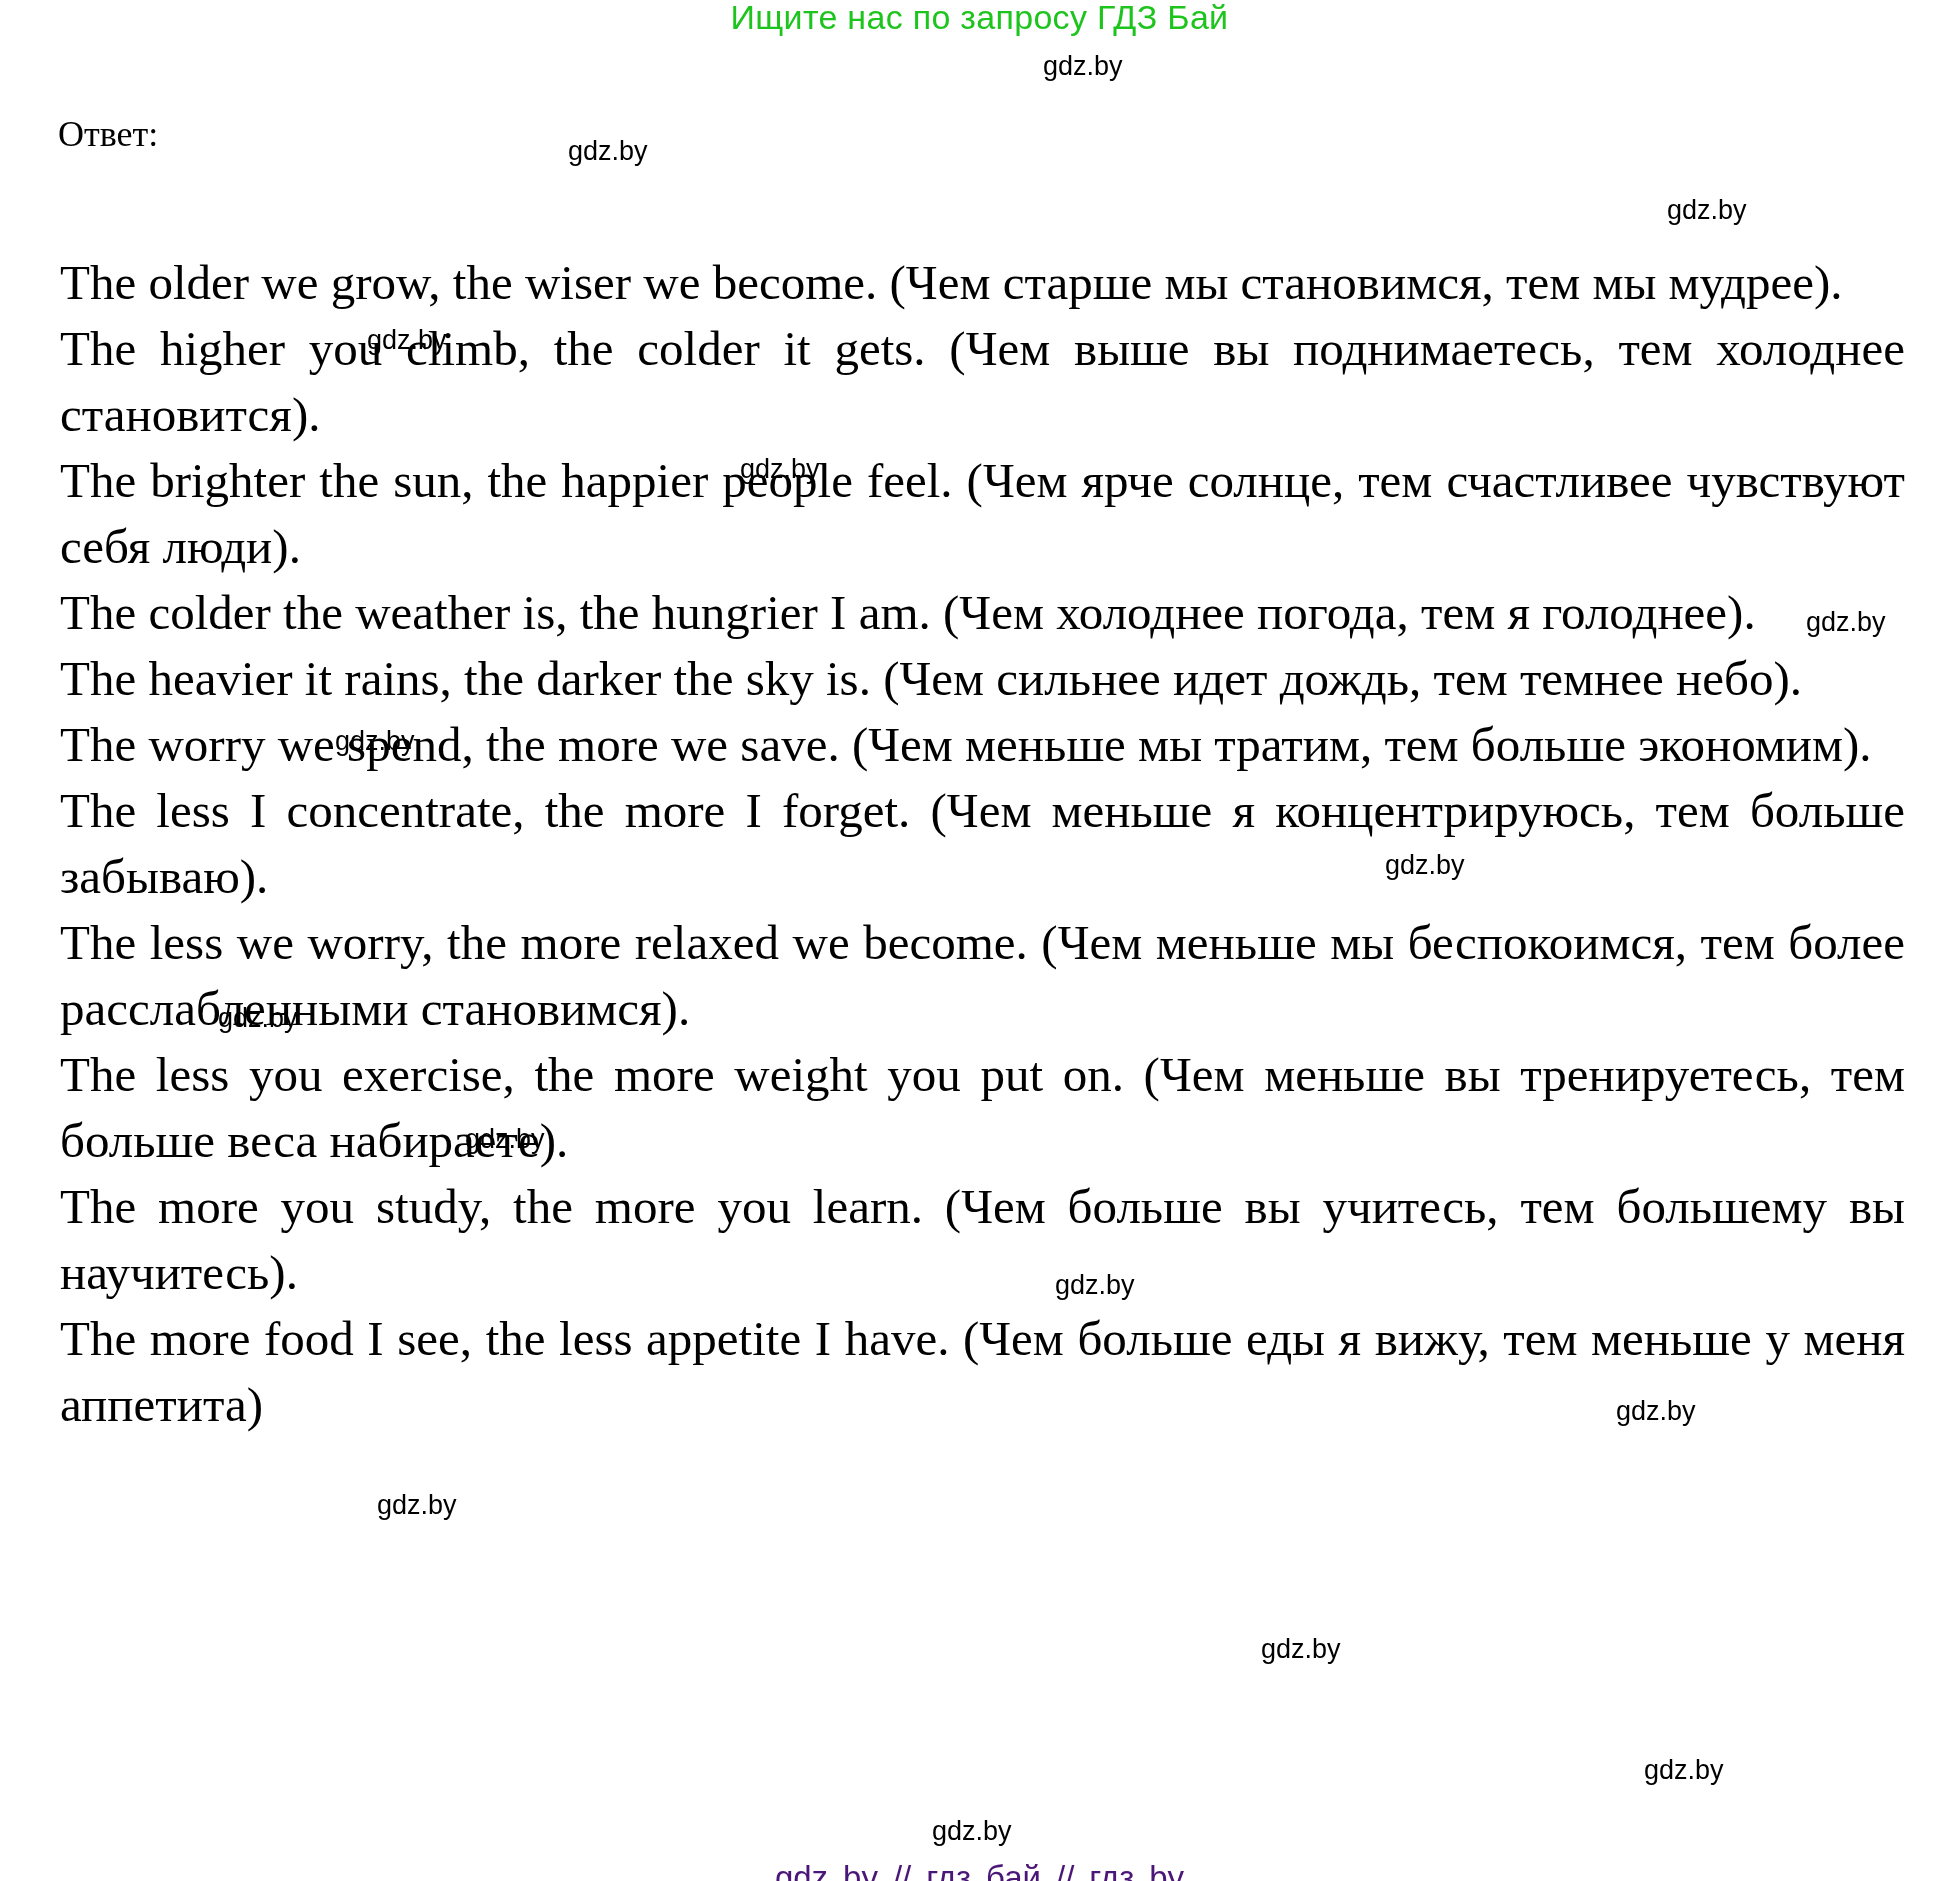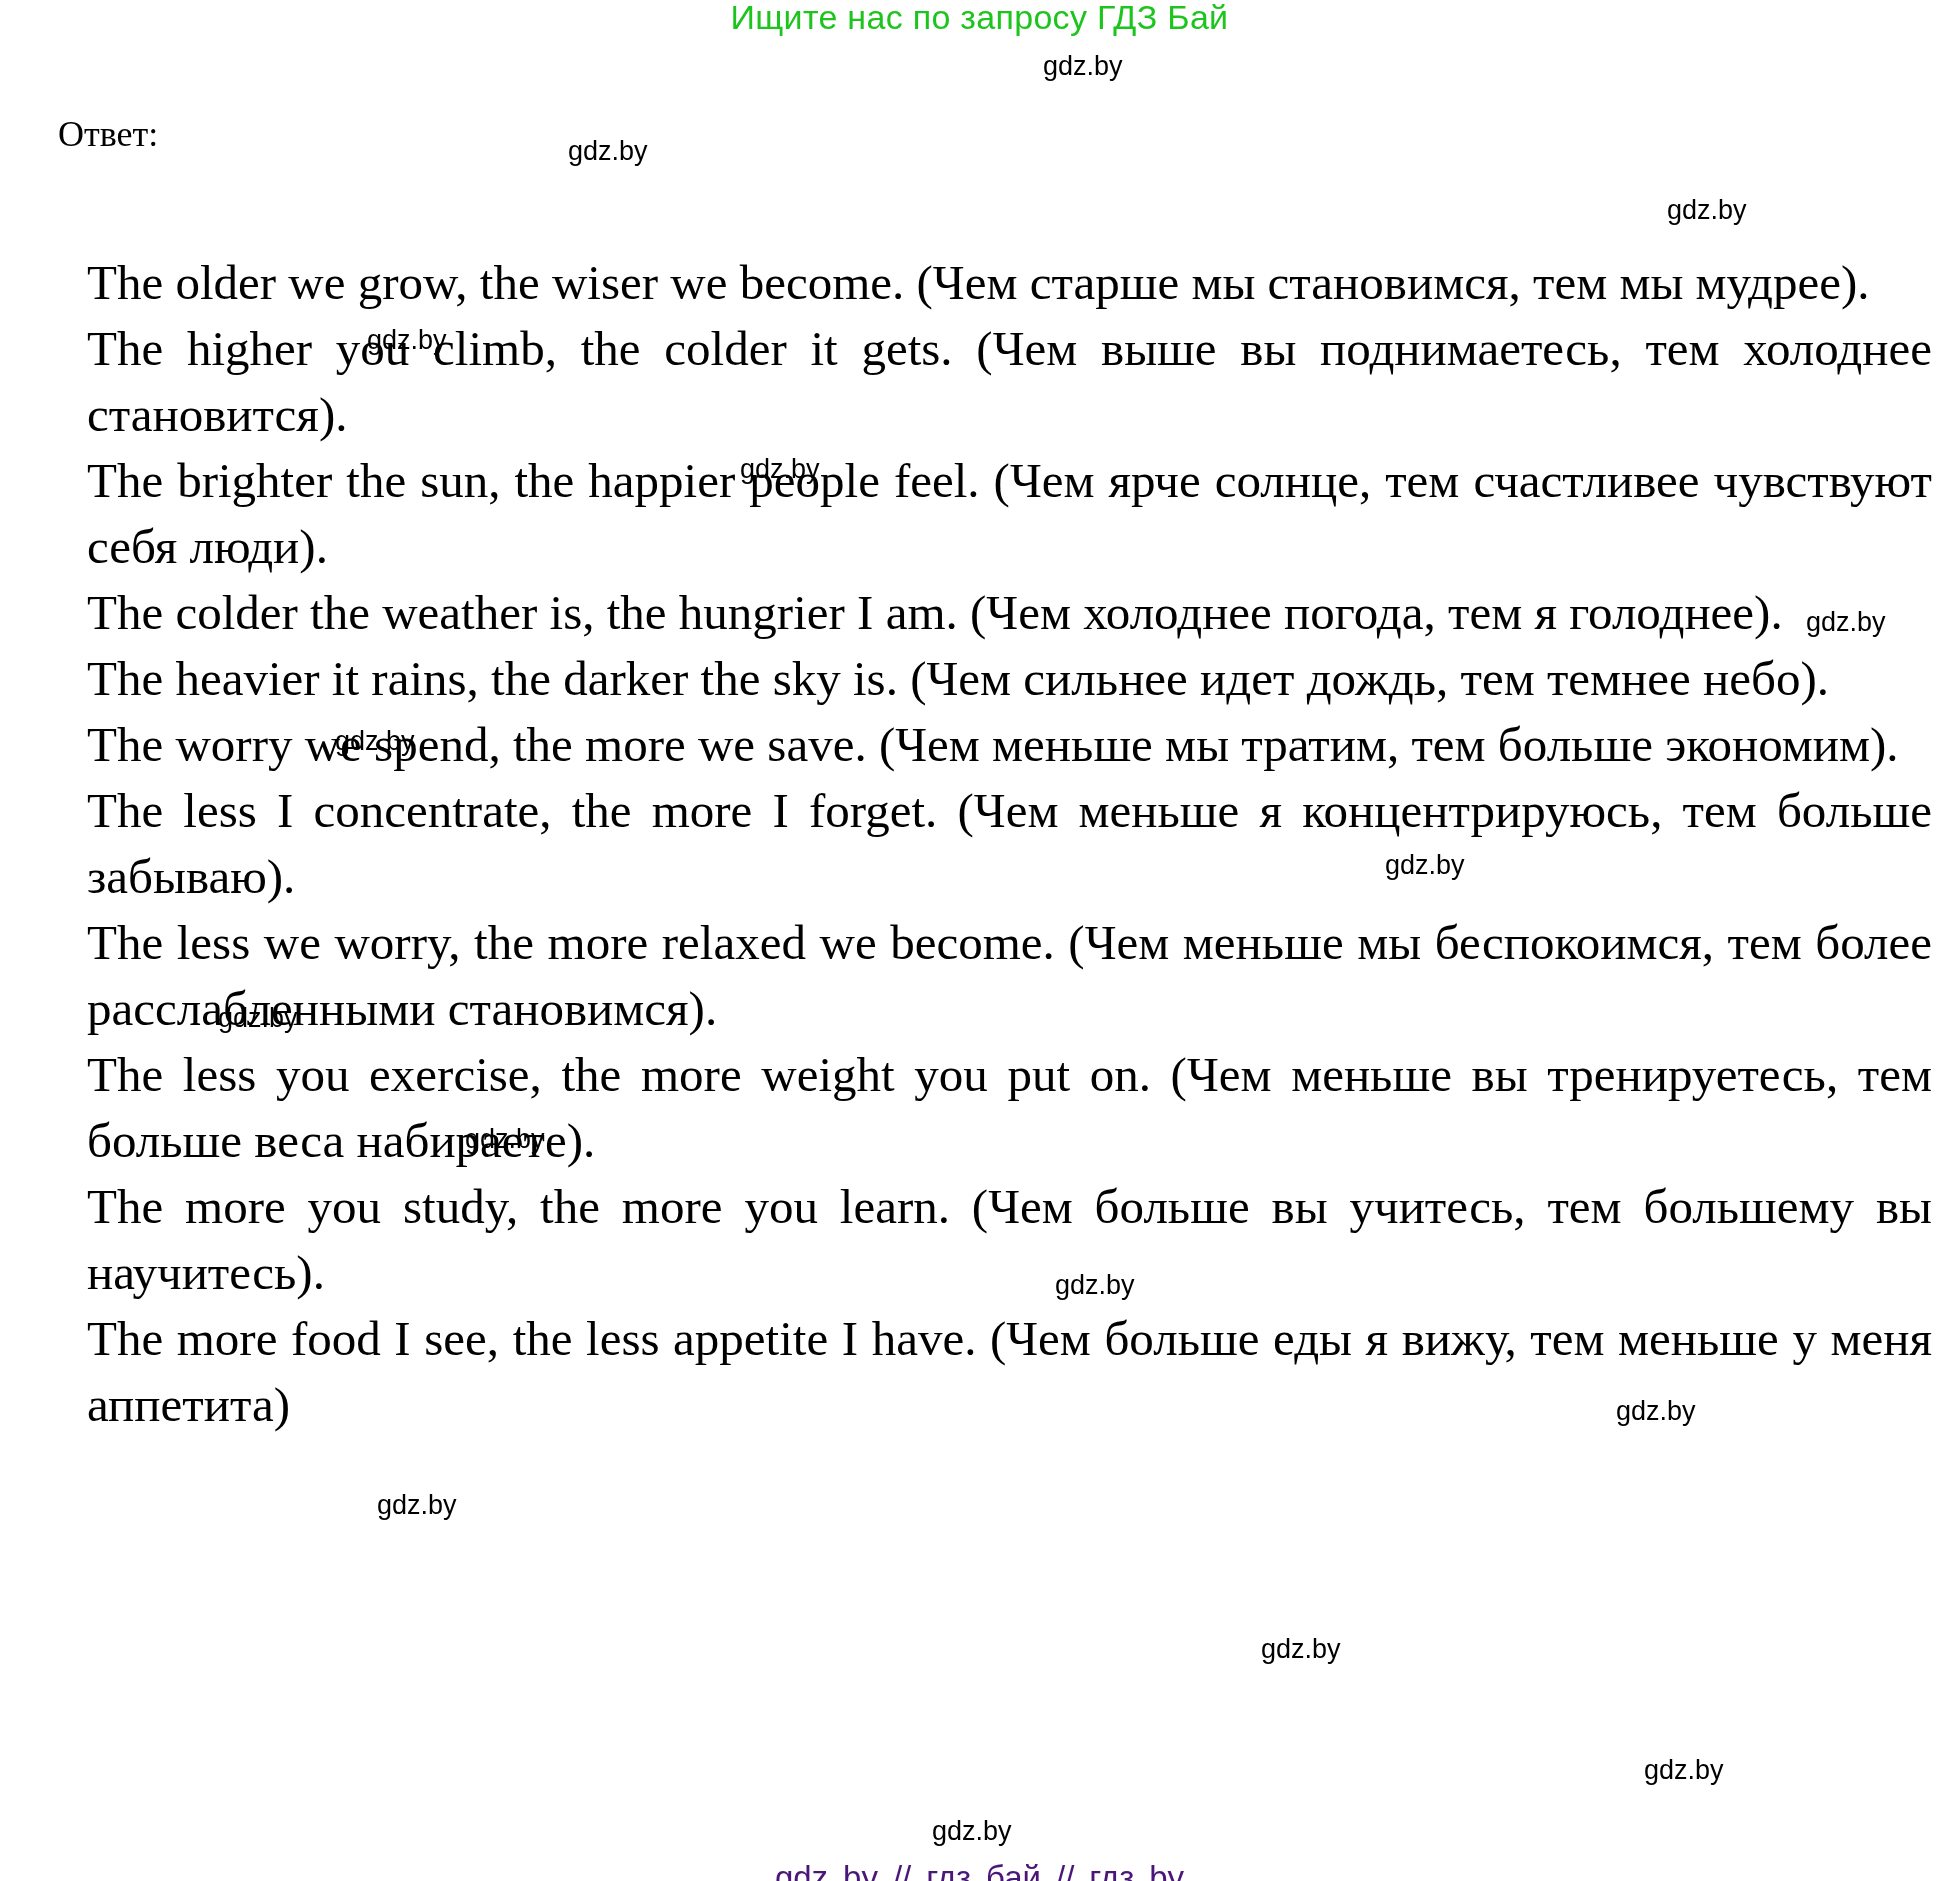--- a/index.html
+++ b/index.html
@@ -12,21 +12,21 @@
     letter-spacing: 0.3px;
   }
   .answer-label {
     position: absolute; left: 58px; top: 116px;
     font-family: "Liberation Serif", serif;
     font-size: 36px; color: #000; line-height: 1;
   }
   .content {
     position: absolute; left: 60px; top: 250px; width: 1845px;
     font-family: "Liberation Serif", serif;
-    font-size: 49px; line-height: 66px; color: #000; margin-left: 27px;
+    font-size: 49px; line-height: 66px; color: #000;
   }
   .para {
     text-align: justify;
     text-align-last: left;
     margin: 0;
   }
   .wm {
     position: absolute;
     font-family: "Liberation Sans", sans-serif;
     font-size: 27px; color: #000; line-height: 1;

